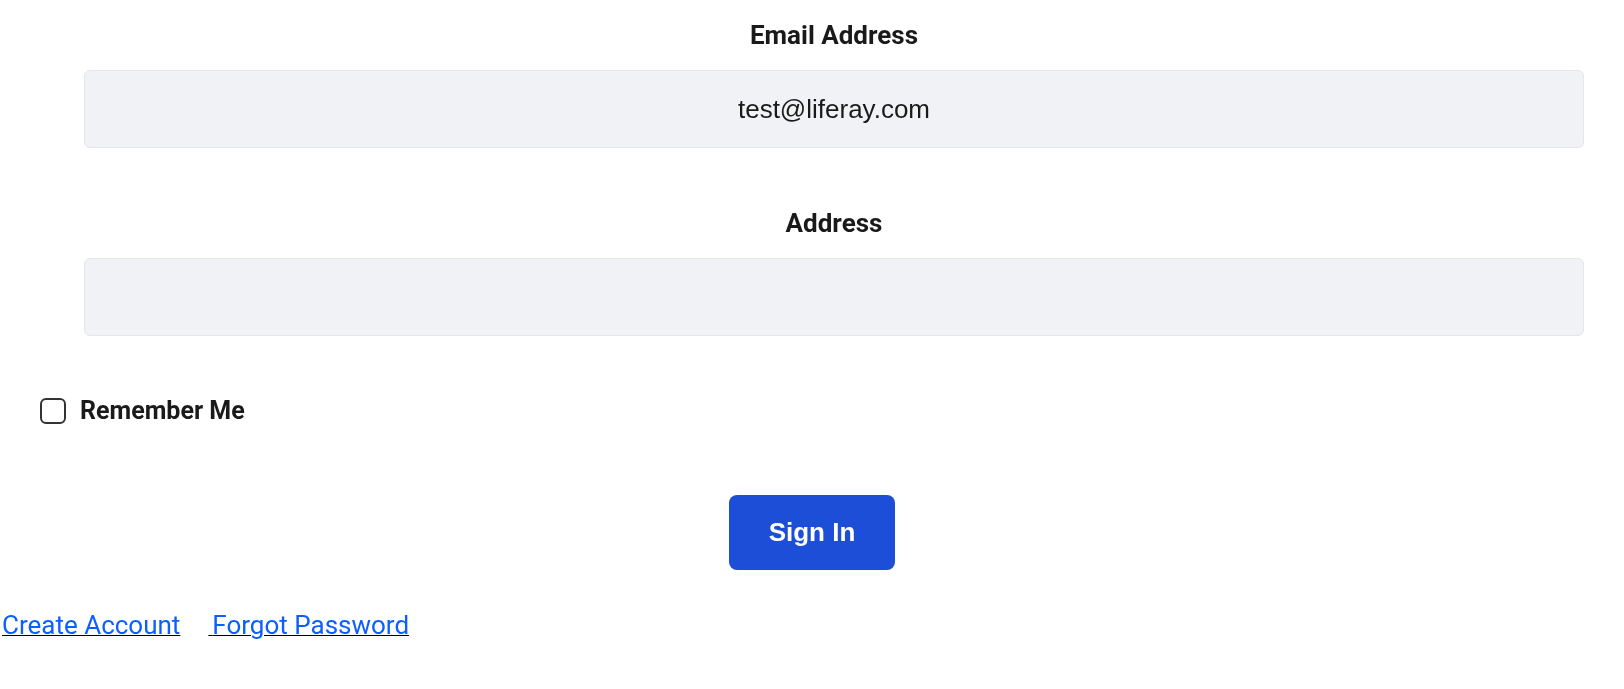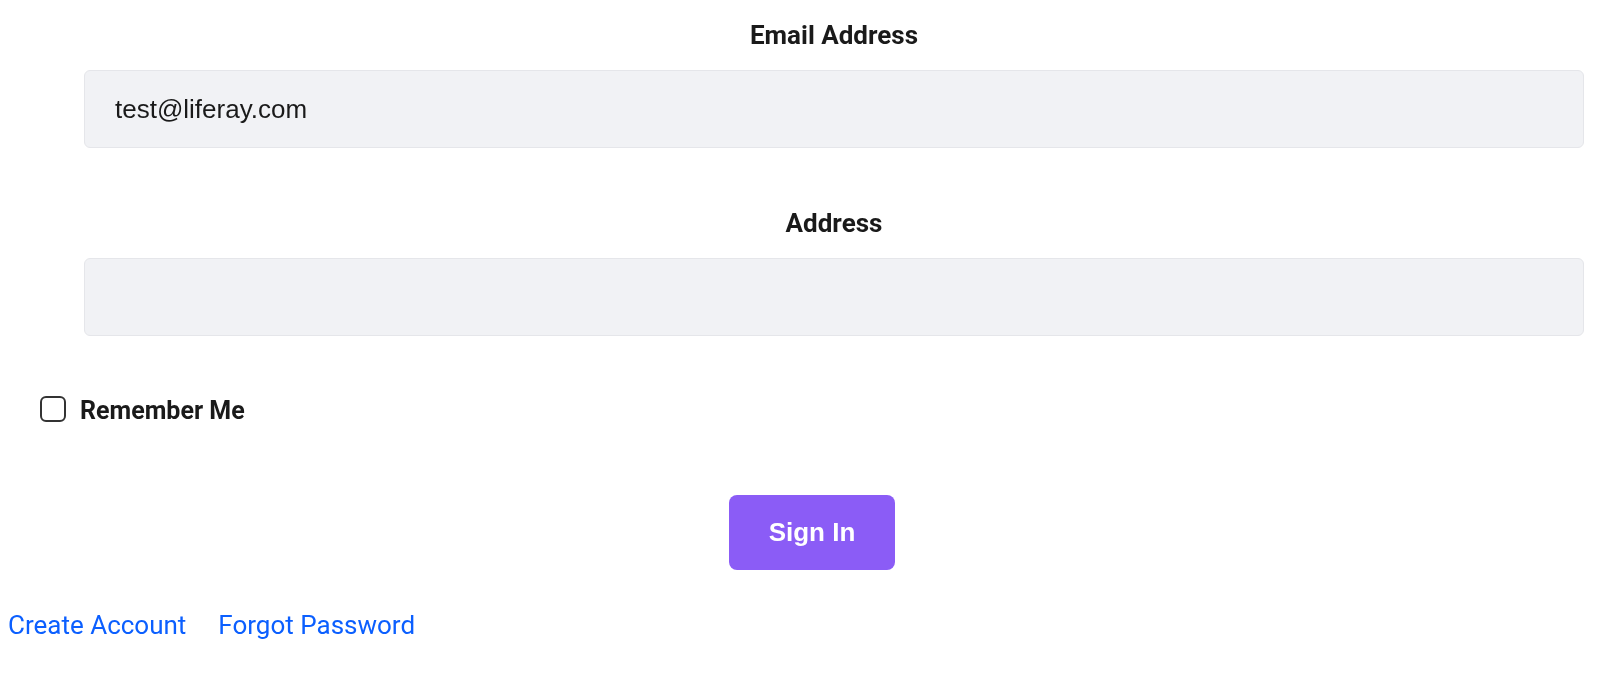--- a/index.html
+++ b/index.html
@@ -32,25 +32,26 @@
       width: calc(100% - 80px);
       margin: 0 40px;
       height: 78px;
       padding: 0 30px;
       font-size: 26px;
       color: #1a1a1a;
       background-color: #f1f2f5;
       border: 1px solid #e5e6ea;
       border-radius: 6px;
       outline: none;
+      text-align: center;
     }
     .checkbox-group {
       margin: 0 40px 70px 40px;
       display: flex;
-      align-items: flex-start;
+      align-items: center;
     }
     .checkbox {
       width: 26px;
       height: 26px;
       border: 2px solid #333;
       border-radius: 6px;
       margin-right: 14px;
       appearance: none;
       -webkit-appearance: none;
       cursor: pointer;
@@ -64,31 +65,32 @@
       font-size: 25px;
       font-weight: 700;
       color: #1a1a1a;
       cursor: pointer;
     }
     .button-row {
       text-align: center;
       margin-bottom: 40px;
     }
     .signin-button {
-      background-color: #8b5cf6;
+      background-color: #1d4ed8;
       color: #ffffff;
       font-size: 26px;
       font-weight: 600;
       border: none;
       border-radius: 8px;
       padding: 22px 40px;
       cursor: pointer;
     }
     .links-row {
-      padding: 0 8px;
+      padding: 0 2px;
+      text-decoration: underline;
     }
     .link {
       font-size: 26px;
       color: #0b5fff;
       text-decoration: none;
       margin-right: 28px;
       cursor: pointer;
     }
   </style>
 </head>

